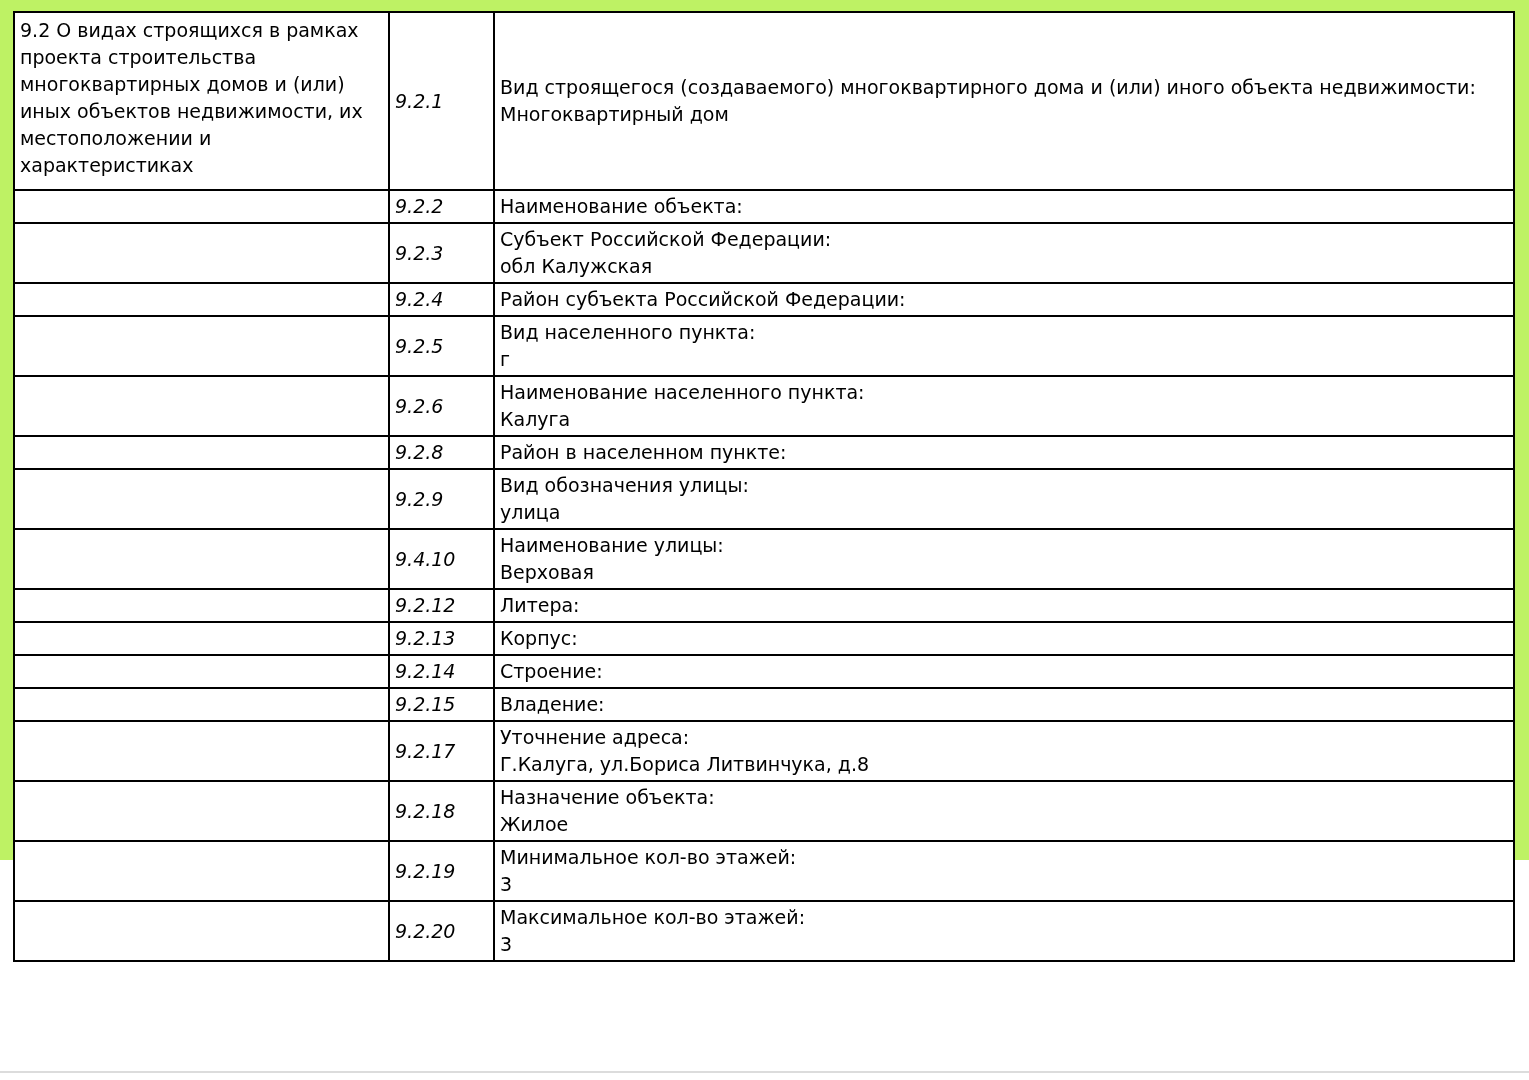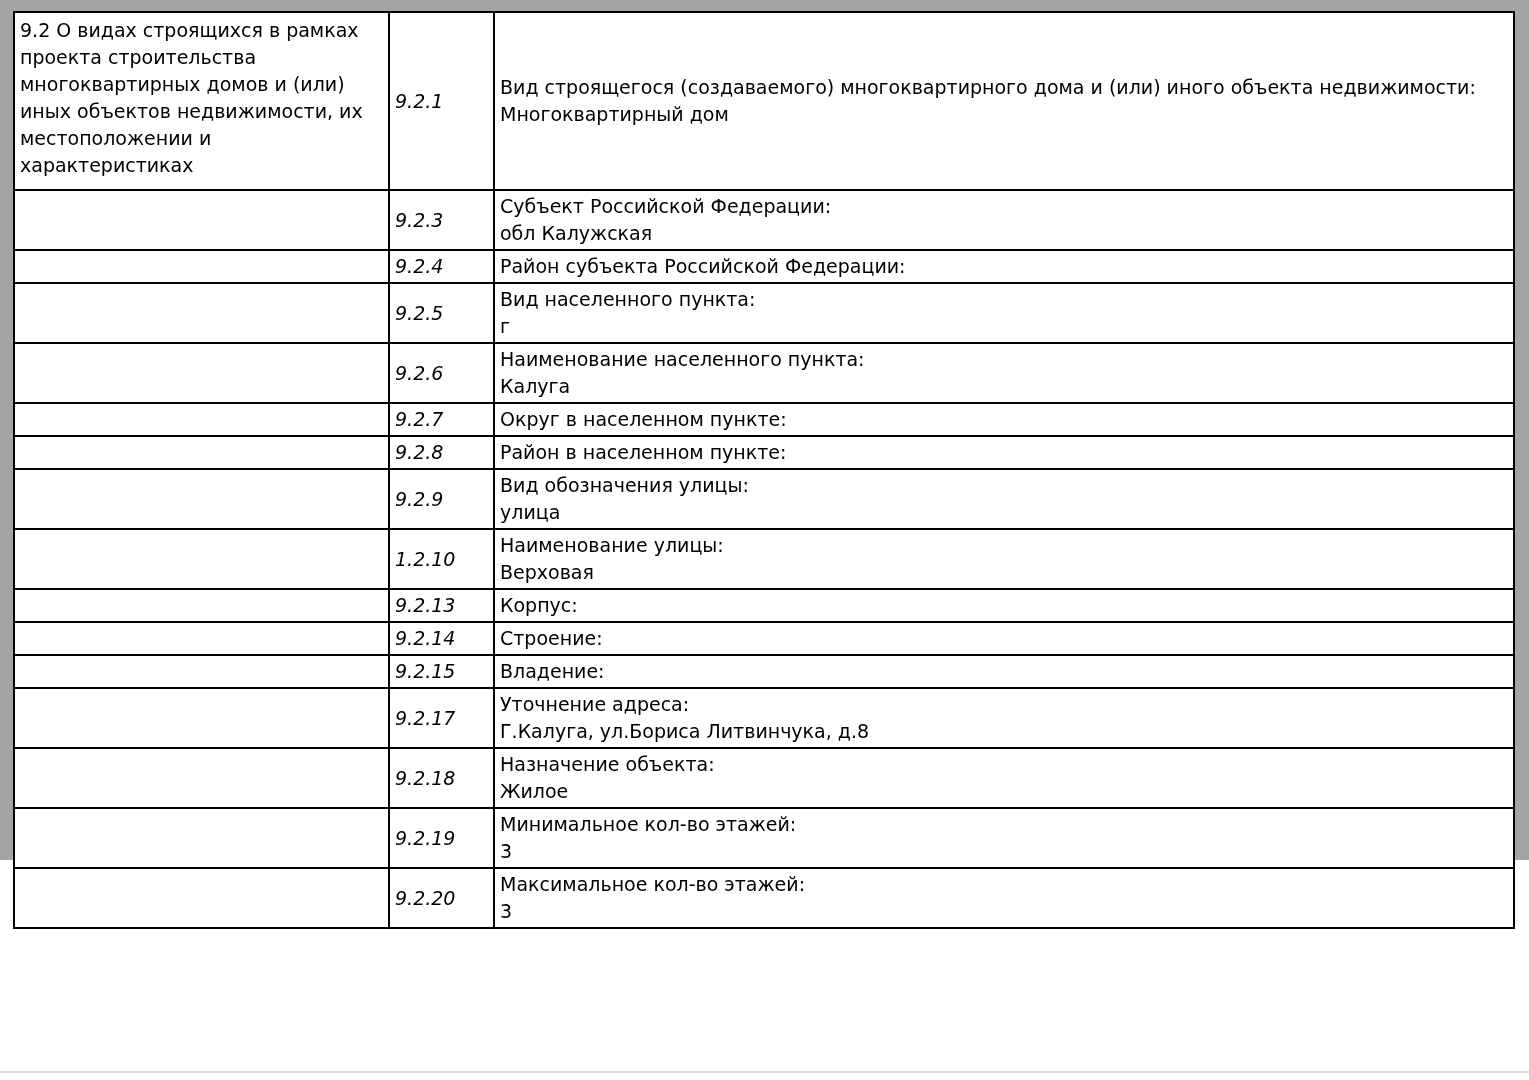--- a/index.html
+++ b/index.html
@@ -10,21 +10,21 @@
     height: 1080px;
     overflow: hidden;
     font-family: "DejaVu Sans", "Liberation Sans", sans-serif;
     font-size: 19px;
     color: #000000;
   }
   .page {
     position: relative;
     width: 1529px;
     height: 860px;
-    background: #a3a3a3;
+    background: #bef264;
   }
   table.decl {
     border-collapse: collapse;
     table-layout: fixed;
     position: absolute;
     left: 13px;
     top: 11px;
     width: 1500px;
     background: #ffffff;
   }
@@ -69,20 +69,28 @@
         <tr class="first-row">
     <td class="c1">9.2 О видах строящихся в рамках проекта строительства многоквартирных домов и (или) иных объектов недвижимости, их местоположении и характеристиках</td>
     <td class="c2">9.2.1</td>
     <td class="c3">
       <div class="field-label">Вид строящегося (создаваемого) многоквартирного дома и (или) иного объекта недвижимости:</div>
       <div class="field-value">Многоквартирный дом</div>
     </td>
   </tr>
         <tr>
     <td class="c1"></td>
+    <td class="c2">9.2.2</td>
+    <td class="c3">
+      <div class="field-label">Наименование объекта:</div>
+      <div class="field-value"></div>
+    </td>
+  </tr>
+        <tr>
+    <td class="c1"></td>
     <td class="c2">9.2.3</td>
     <td class="c3">
       <div class="field-label">Субъект Российской Федерации:</div>
       <div class="field-value">обл Калужская</div>
     </td>
   </tr>
         <tr>
     <td class="c1"></td>
     <td class="c2">9.2.4</td>
     <td class="c3">
@@ -101,52 +109,52 @@
         <tr>
     <td class="c1"></td>
     <td class="c2">9.2.6</td>
     <td class="c3">
       <div class="field-label">Наименование населенного пункта:</div>
       <div class="field-value">Калуга</div>
     </td>
   </tr>
         <tr>
     <td class="c1"></td>
-    <td class="c2">9.2.7</td>
-    <td class="c3">
-      <div class="field-label">Округ в населенном пункте:</div>
-      <div class="field-value"></div>
-    </td>
-  </tr>
-        <tr>
-    <td class="c1"></td>
     <td class="c2">9.2.8</td>
     <td class="c3">
       <div class="field-label">Район в населенном пункте:</div>
       <div class="field-value"></div>
     </td>
   </tr>
         <tr>
     <td class="c1"></td>
     <td class="c2">9.2.9</td>
     <td class="c3">
       <div class="field-label">Вид обозначения улицы:</div>
       <div class="field-value">улица</div>
     </td>
   </tr>
         <tr>
     <td class="c1"></td>
-    <td class="c2">1.2.10</td>
+    <td class="c2">9.4.10</td>
     <td class="c3">
       <div class="field-label">Наименование улицы:</div>
       <div class="field-value">Верховая</div>
     </td>
   </tr>
         <tr>
     <td class="c1"></td>
+    <td class="c2">9.2.12</td>
+    <td class="c3">
+      <div class="field-label">Литера:</div>
+      <div class="field-value"></div>
+    </td>
+  </tr>
+        <tr>
+    <td class="c1"></td>
     <td class="c2">9.2.13</td>
     <td class="c3">
       <div class="field-label">Корпус:</div>
       <div class="field-value"></div>
     </td>
   </tr>
         <tr>
     <td class="c1"></td>
     <td class="c2">9.2.14</td>
     <td class="c3">

